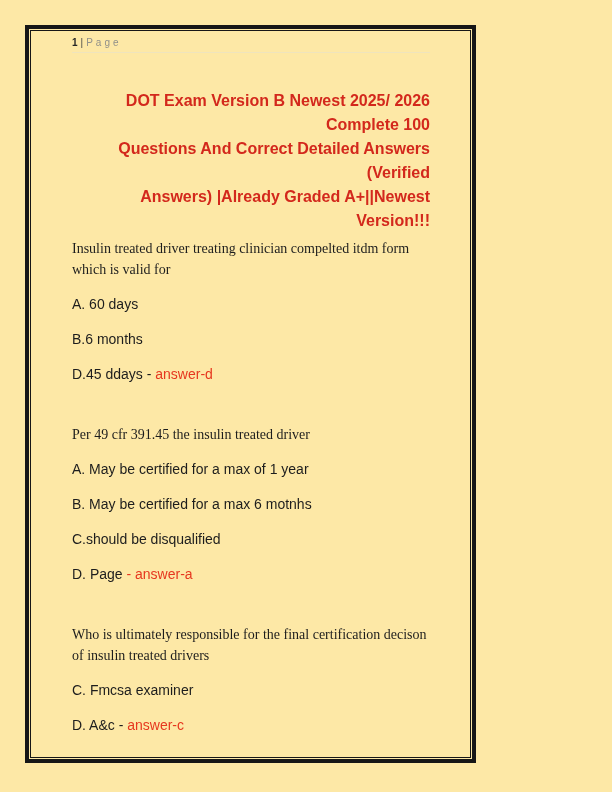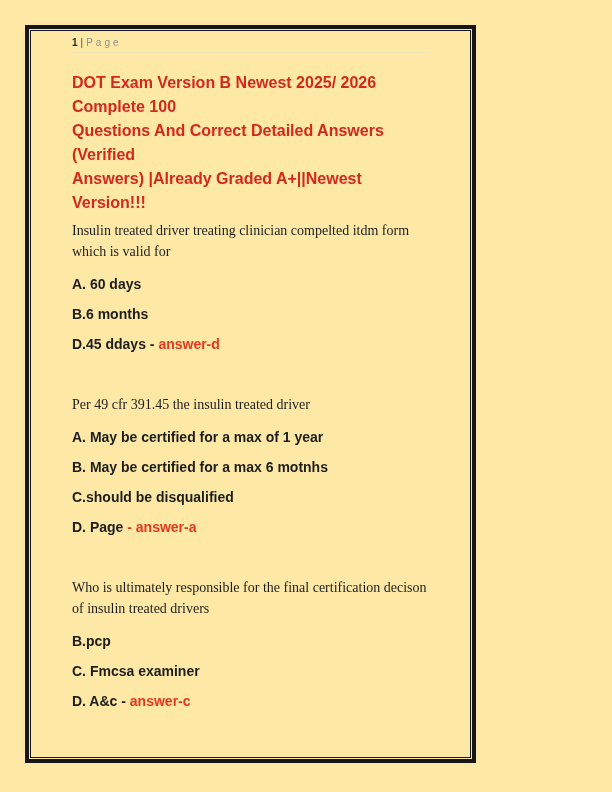--- a/index.html
+++ b/index.html
@@ -34,37 +34,36 @@
     font-size: 10px; line-height: 13px;
     padding-bottom: 3px;
     border-bottom: 1px solid var(--header-rule);
     color: var(--header-gray);
     white-space: pre;
   }
   .header .pnum { font-weight: bold; color: #262626; }
   .header .psep { color: #4a4a46; padding: 0 3px; }
   .header .plabel { letter-spacing: 3px; }
   .doc-title {
-    margin-top: 18px;
+    margin-top: 36px;
     margin-bottom: 5px;
-    text-align: left;
+    text-align: right;
     color: var(--title-red);
     font-weight: bold;
     font-size: 16px;
     line-height: 24px;
   }
   .qtext {
     font-size: 14px; line-height: 21px;
     margin: 0 0 12px 0;
     font-family: Liberation Serif, serif;
   }
   .opt {
     font-size: 14px; line-height: 21px;
-    margin: 0 0 9px 0;
-    font-weight: bold;
+    margin: 14px 0 9px 0;
   }
   .question-block + .question-block { margin-top: 39px; }
   .answer-red { color: var(--answer-red); }
 </style>
 </head>
 <body>
 
 <div class="page">
   <div class="frame">
     <div class="frame-inner">
@@ -86,21 +85,20 @@
           </div>
           <div class="question-block">
             <p class="qtext">Per 49 cfr 391.45 the insulin treated driver</p>
             <p class="opt">A. May be certified for a max of 1 year</p>
             <p class="opt">B. May be certified for a max 6 motnhs</p>
             <p class="opt">C.should be disqualified</p>
             <p class="opt"><span>D. Page </span><span class="answer-red">- answer-a</span></p>
           </div>
           <div class="question-block">
             <p class="qtext">Who is ultimately responsible for the final certification decison of insulin treated drivers</p>
-            <p class="opt">B.pcp</p>
             <p class="opt">C. Fmcsa examiner</p>
             <p class="opt"><span>D. A&amp;c - </span><span class="answer-red">answer-c</span></p>
           </div>
         </div>
 
     </div>
   </div>
 </div>
 
 </body></html>

